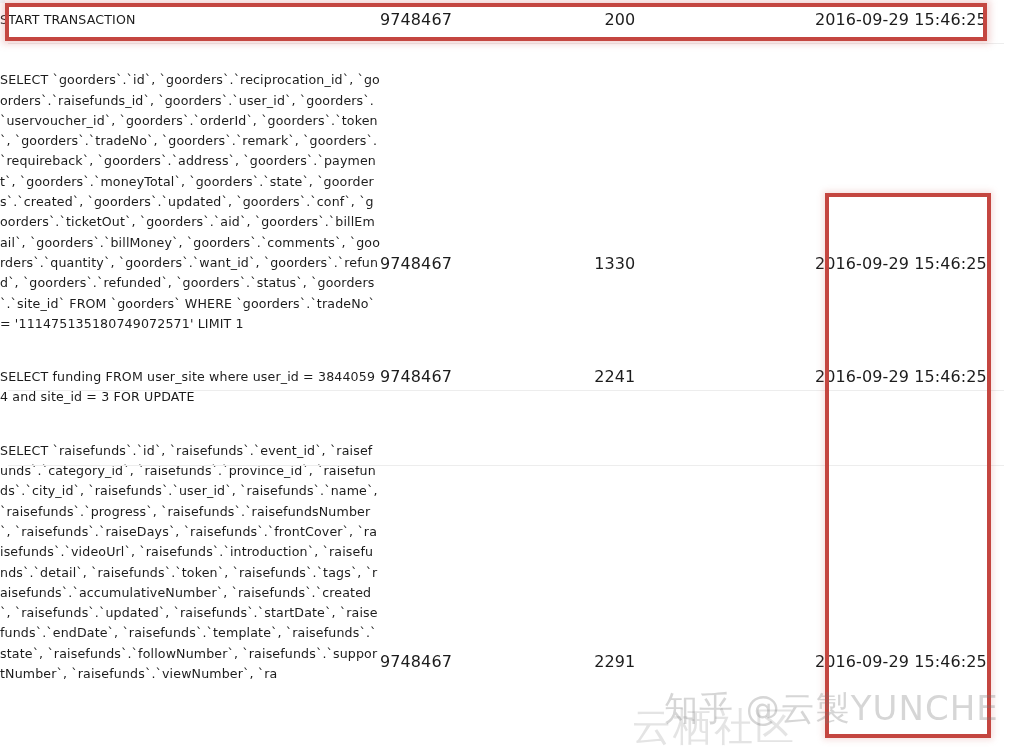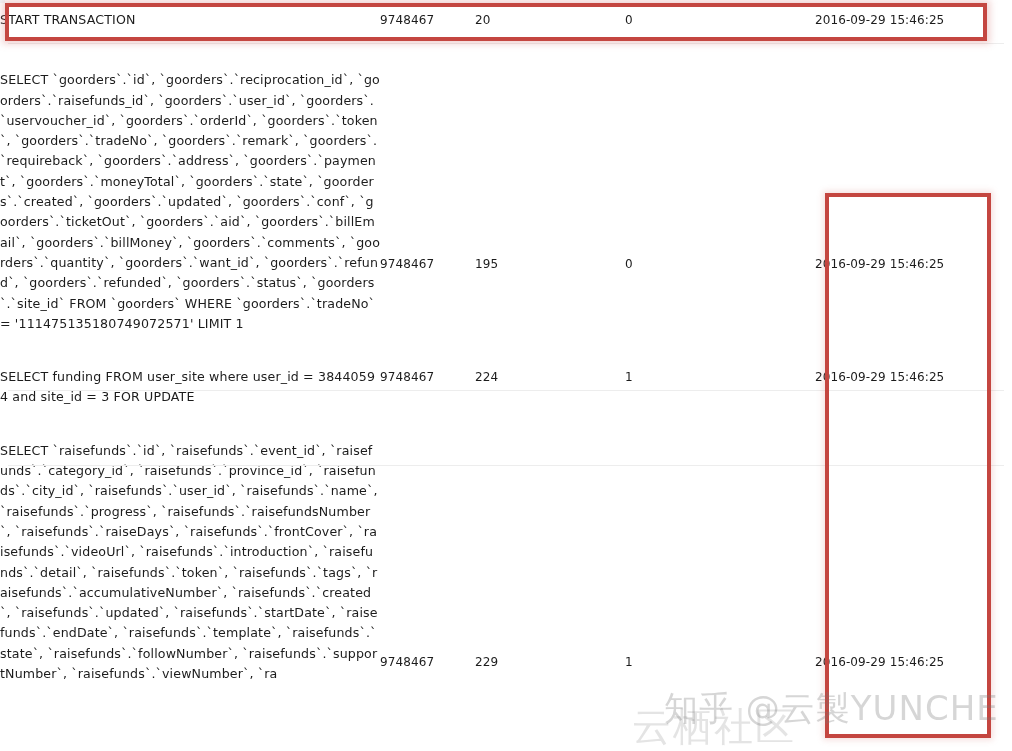--- a/index.html
+++ b/index.html
@@ -55,27 +55,27 @@
     padding-left: 36px;
     padding-right: 6px;
     font-size: 12.6px;
     line-height: 20.3px;
     color: #1c1c1c;
     letter-spacing: 0.15px;
     word-break: break-all;
     white-space: pre-wrap;
   }
   .cell-num {
-    font-size: 12px;
+    font-size: 16px;
     color: #1c1c1c;
     line-height: 20.3px;
     letter-spacing: 0.1px;
   }
   .col-id    { width: 95px;  padding-left: 13px; }
-  .col-dur   { width: 150px; padding-left: 20px; }
+  .col-dur   { width: 150px; padding-left: 20px; text-align: right; }
   .col-flag  { width: 190px; padding-left: 93px; }
   .col-time  { width: 197px; padding-left: 34px; }
 
   
   .r0 .cell-sql, .r0 .cell-num { padding-top: 10px;  padding-bottom: 12px; }
   .r1 .cell-sql, .r1 .cell-num { padding-top: 28px;  padding-bottom: 17px; }
   .r2 .cell-sql, .r2 .cell-num { padding-top: 16px;  padding-bottom: 17px; }
   .r3 .cell-sql, .r3 .cell-num { padding-top: 16px;  padding-bottom: 0px; }
 
   
@@ -157,21 +157,21 @@
         <td class="cell-sql">START TRANSACTION</td>
         <td class="cell-num col-id">9748467</td>
         <td class="cell-num col-dur">20</td>
         <td class="cell-num col-flag">0</td>
         <td class="cell-num col-time">2016-09-29 15:46:25</td>
       </tr>
 
       <tr class="row r1">
         <td class="cell-sql">SELECT `goorders`.`id`, `goorders`.`reciprocation_id`, `goorders`.`raisefunds_id`, `goorders`.`user_id`, `goorders`.`uservoucher_id`, `goorders`.`orderId`, `goorders`.`token`, `goorders`.`tradeNo`, `goorders`.`remark`, `goorders`.`requireback`, `goorders`.`address`, `goorders`.`payment`, `goorders`.`moneyTotal`, `goorders`.`state`, `goorders`.`created`, `goorders`.`updated`, `goorders`.`conf`, `goorders`.`ticketOut`, `goorders`.`aid`, `goorders`.`billEmail`, `goorders`.`billMoney`, `goorders`.`comments`, `goorders`.`quantity`, `goorders`.`want_id`, `goorders`.`refund`, `goorders`.`refunded`, `goorders`.`status`, `goorders`.`site_id` FROM `goorders` WHERE `goorders`.`tradeNo` = '111475135180749072571' LIMIT 1</td>
         <td class="cell-num col-id">9748467</td>
-        <td class="cell-num col-dur">195</td>
+        <td class="cell-num col-dur">133</td>
         <td class="cell-num col-flag">0</td>
         <td class="cell-num col-time">2016-09-29 15:46:25</td>
       </tr>
 
       <tr class="row r2">
         <td class="cell-sql">SELECT funding FROM user_site where user_id = 38440594 and site_id = 3 FOR UPDATE</td>
         <td class="cell-num col-id">9748467</td>
         <td class="cell-num col-dur">224</td>
         <td class="cell-num col-flag">1</td>
         <td class="cell-num col-time">2016-09-29 15:46:25</td>

